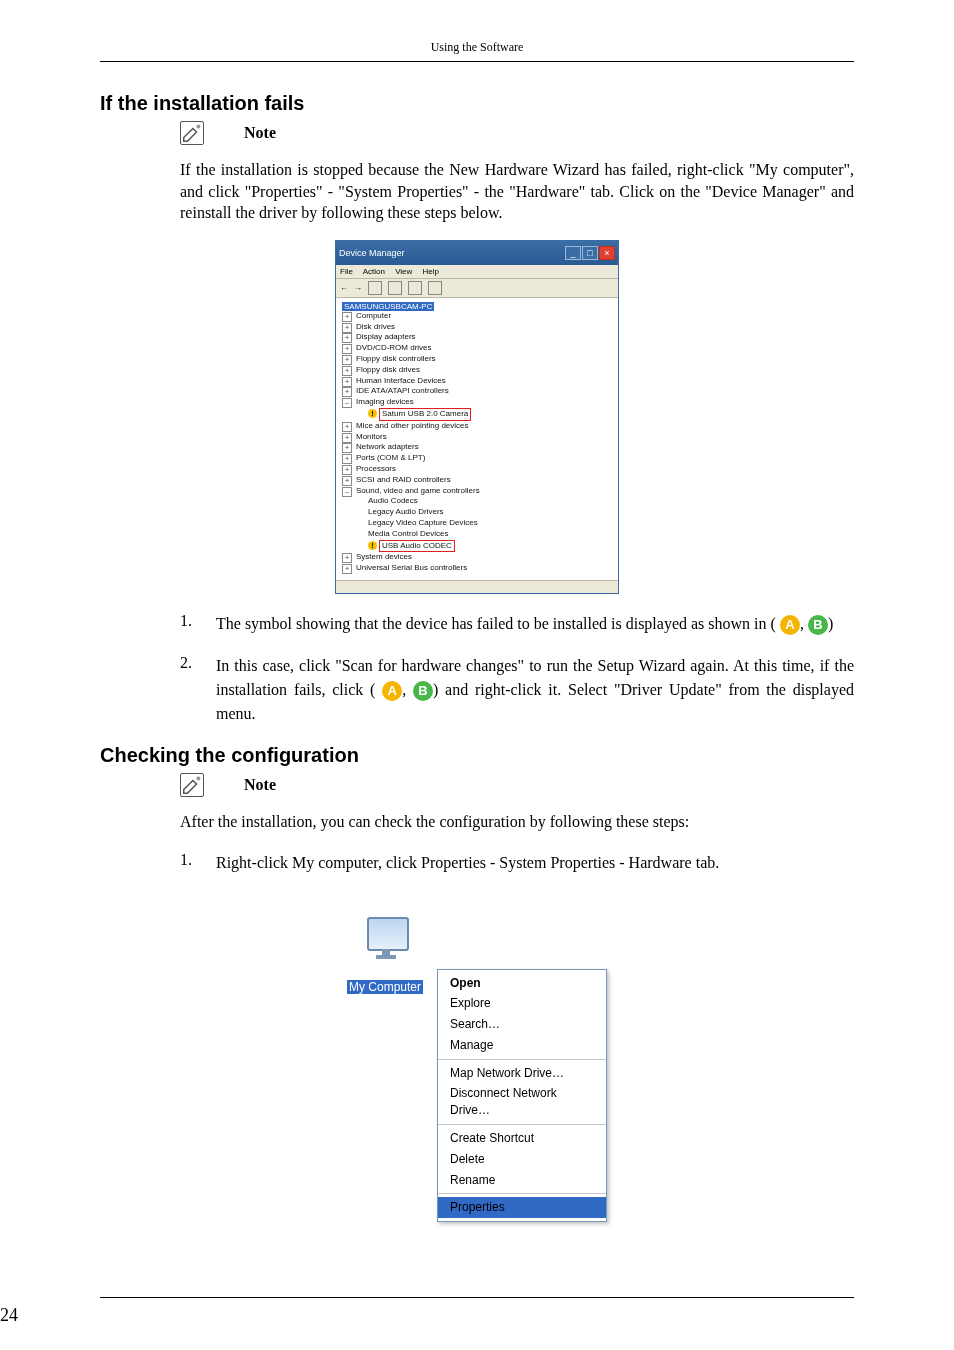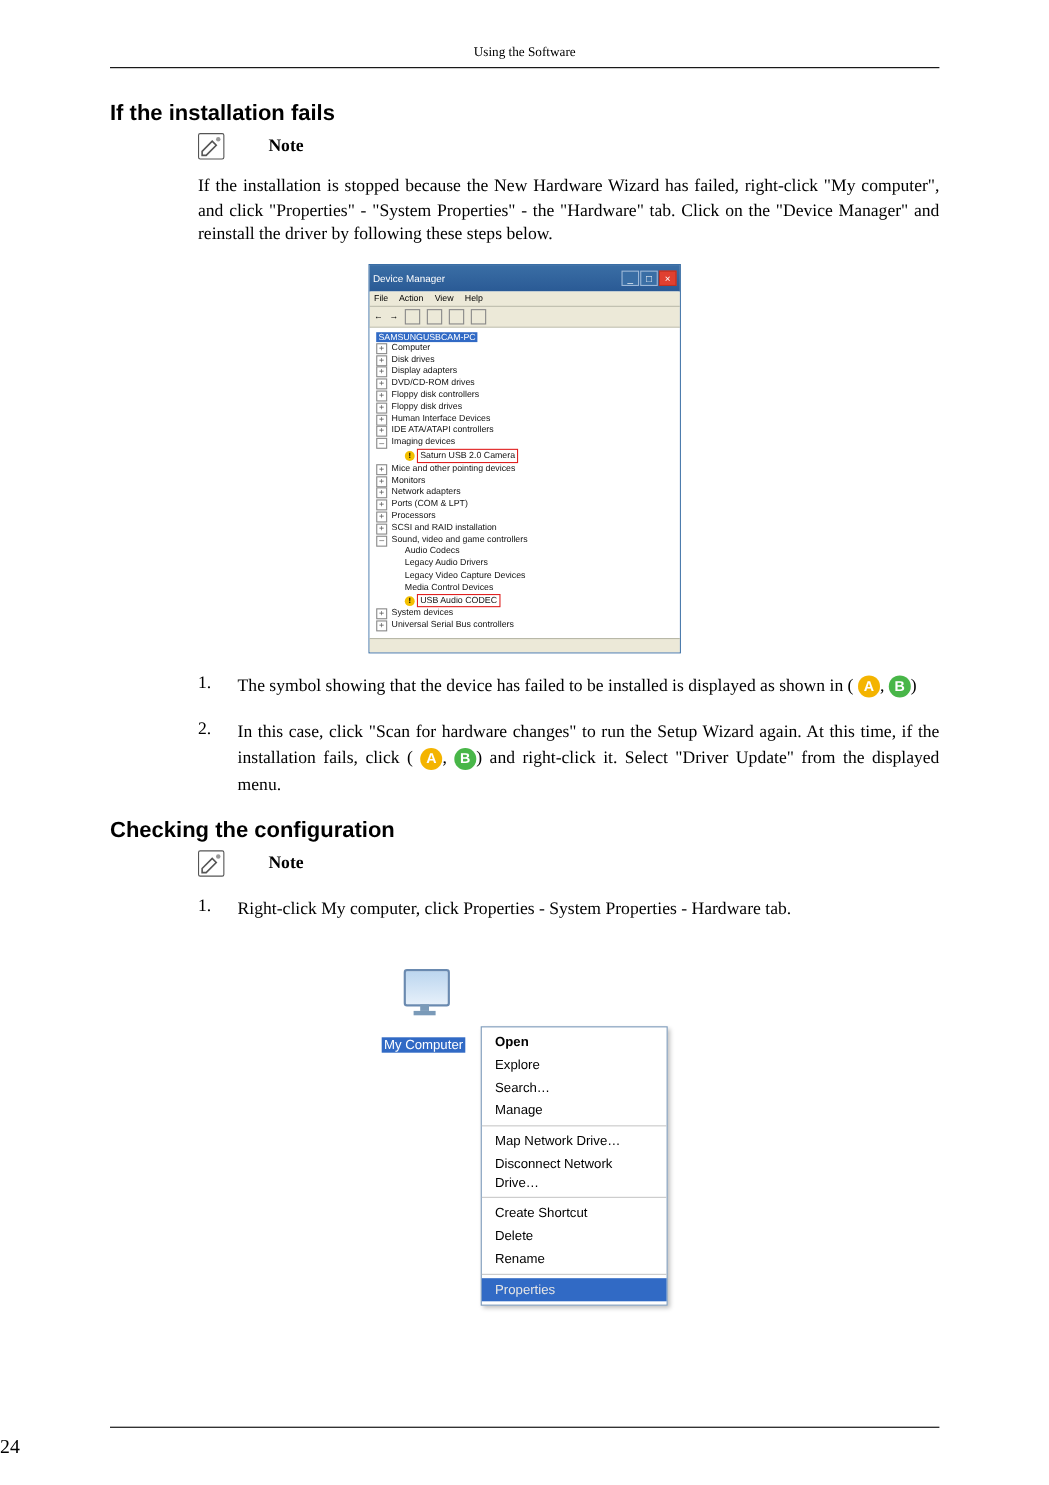--- a/index.html
+++ b/index.html
@@ -41,21 +41,21 @@
   .mc-icon{width:64px;height:64px;position:relative;margin-left:6px;}
   .mc-icon .mon{width:38px;height:30px;border:2px solid #6a8ab0;background:linear-gradient(#bcd6ef,#e6f0fa);border-radius:3px;position:absolute;left:14px;top:4px;}
   .mc-icon .stand{width:8px;height:6px;background:#7a9ab8;position:absolute;left:29px;top:36px;}
   .mc-icon .base{width:20px;height:4px;background:#7a9ab8;position:absolute;left:23px;top:42px;}
   .mc-label{font-size:12px;color:#fff;background:#316ac5;display:inline-block;padding:0 2px;margin-left:0;margin-top:2px;}
   .ctx{position:absolute;left:90px;top:56px;width:168px;background:#fff;border:1px solid #7a98b8;box-shadow:2px 2px 4px rgba(0,0,0,.25);font-size:12px;}
   .ctx .grp{padding:3px 0;}
   .ctx .sep{border-top:1px solid #c8c8c8;margin:0;}
   .ctx .mi{padding:2px 12px;line-height:1.4;}
   .ctx .mi.bold{font-weight:bold;}
-  .ctx .mi.sel{background:#316ac5;color:#e5e5e5;}
+  .ctx .mi.sel{background:#316ac5;color:#000000;}
   
   .bot-rule{border:none;border-top:1px solid #000;position:absolute;left:100px;right:100px;bottom:44px;}
   .pagenum{position:absolute;left:0;right:0;bottom:24px;text-align:left;font-size:18px;}
 </style>
 </head>
 <body>
 
 <div class="page">
 
   <div class="running-head">Using the Software</div>
@@ -102,21 +102,21 @@
       <div class="node"><span class="exp">+</span><span>Floppy disk drives</span></div>
       <div class="node"><span class="exp">+</span><span>Human Interface Devices</span></div>
       <div class="node"><span class="exp">+</span><span>IDE ATA/ATAPI controllers</span></div>
       <div class="node"><span class="exp">–</span><span>Imaging devices</span></div>
       <div class="sub"><span class="warn">!</span><span class="hl">Saturn USB 2.0 Camera</span></div>
       <div class="node"><span class="exp">+</span><span>Mice and other pointing devices</span></div>
       <div class="node"><span class="exp">+</span><span>Monitors</span></div>
       <div class="node"><span class="exp">+</span><span>Network adapters</span></div>
       <div class="node"><span class="exp">+</span><span>Ports (COM &amp; LPT)</span></div>
       <div class="node"><span class="exp">+</span><span>Processors</span></div>
-      <div class="node"><span class="exp">+</span><span>SCSI and RAID installation</span></div>
+      <div class="node"><span class="exp">+</span><span>SCSI and RAID controllers</span></div>
       <div class="node"><span class="exp">–</span><span>Sound, video and game controllers</span></div>
       <div class="sub">Audio Codecs</div>
       <div class="sub">Legacy Audio Drivers</div>
       <div class="sub">Legacy Video Capture Devices</div>
       <div class="sub">Media Control Devices</div>
       <div class="sub"><span class="warn">!</span><span class="hl">USB Audio CODEC</span></div>
       <div class="node"><span class="exp">+</span><span>System devices</span></div>
       <div class="node"><span class="exp">+</span><span>Universal Serial Bus controllers</span></div>
     </div>
     <div class="statusbar"></div>
@@ -142,20 +142,21 @@
   </div>
 
   <div class="h2">Checking the configuration</div>
   <div class="note-row">
     <svg class="note-icon" viewBox="0 0 24 24">
         <path d="M3 17l10-10 4 4L7 21H3v-4z" fill="none" stroke="#555" stroke-width="1.6"></path>
         <circle cx="19" cy="5" r="2.2" fill="#999"></circle>
       </svg>
     <span class="note-word">Note</span>
   </div>
+  <div class="body-indent">After the installation, you can check the configuration by following these steps:</div>
 
   <div class="num-list">
     <div class="num-item">
       <div class="num">1.</div>
       <div class="txt">Right-click My computer, click Properties - System Properties - Hardware tab.</div>
     </div>
   </div>
 
   <div class="mc-wrap">
     <div class="mc-icon">

